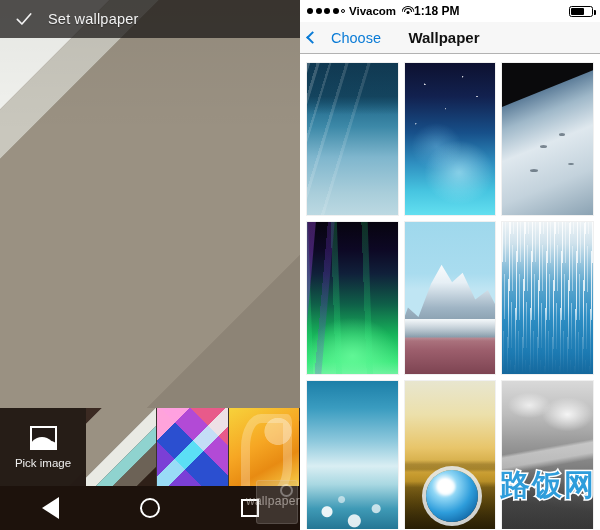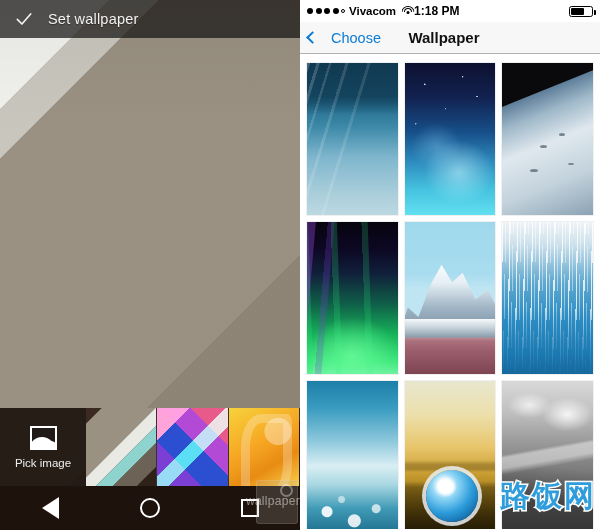--- a/index.html
+++ b/index.html
@@ -227,21 +227,21 @@
   .art-bwmountain::after{ content:""; position:absolute; inset:0;
     background:
       radial-gradient(ellipse 40% 16% at 72% 22%, rgba(255,255,255,.85), transparent 70%),
       radial-gradient(ellipse 34% 12% at 30% 16%, rgba(255,255,255,.7), transparent 70%),
       linear-gradient(170deg, transparent 0 44%, rgba(255,255,255,.45) 46% 52%, transparent 56%),
       linear-gradient(8deg, rgba(20,20,20,.35) 0 20%, transparent 45%); }
 
   
   #fan-watermark {
     position:absolute; right:4px; bottom:8px; z-index:20;
-    display:flex; align-items:center; gap:22px; pointer-events:none;
+    display:flex; align-items:flex-start; gap:22px; pointer-events:none;
   }
   #fan-logo { width:52px; height:52px; border-radius:50%;
     background:radial-gradient(circle at 36% 30%, #ffffff 0 12%, #8fd6f5 26%, #2e9ddb 55%, #0c5f9e 86%, #0a4f86 100%);
     box-shadow:0 0 0 4px rgba(235,240,245,.85), 0 1px 3px rgba(0,0,0,.35);
     position:relative; }
   #fan-logo::after { content:""; position:absolute; left:22%; top:18%; width:34%; height:30%;
     border-radius:50%; background:rgba(255,255,255,.85); filter:blur(1px); }
   #fan-text { display:flex; flex-direction:column; align-items:flex-start; line-height:1; }
   #fan-cn { font-size:30px; font-weight:bold; color:#2f9ddb; letter-spacing:2px;
             -webkit-text-stroke:3px #ffffff; paint-order:stroke fill; }

